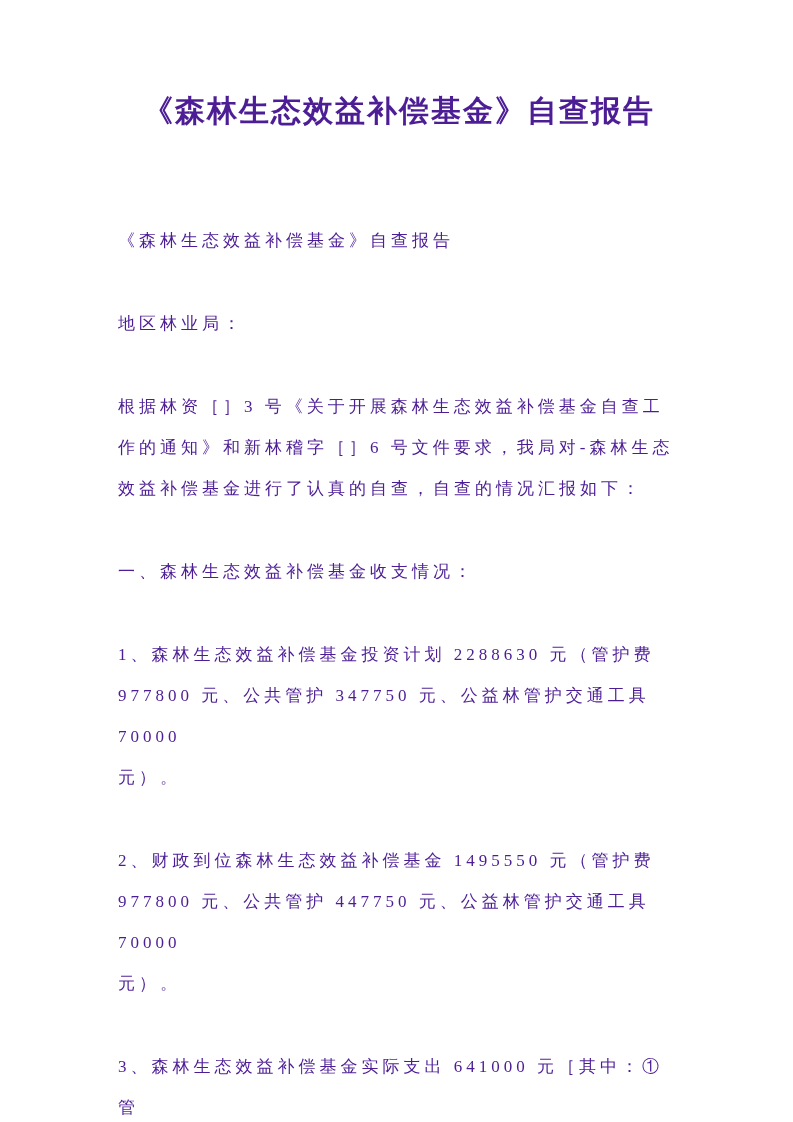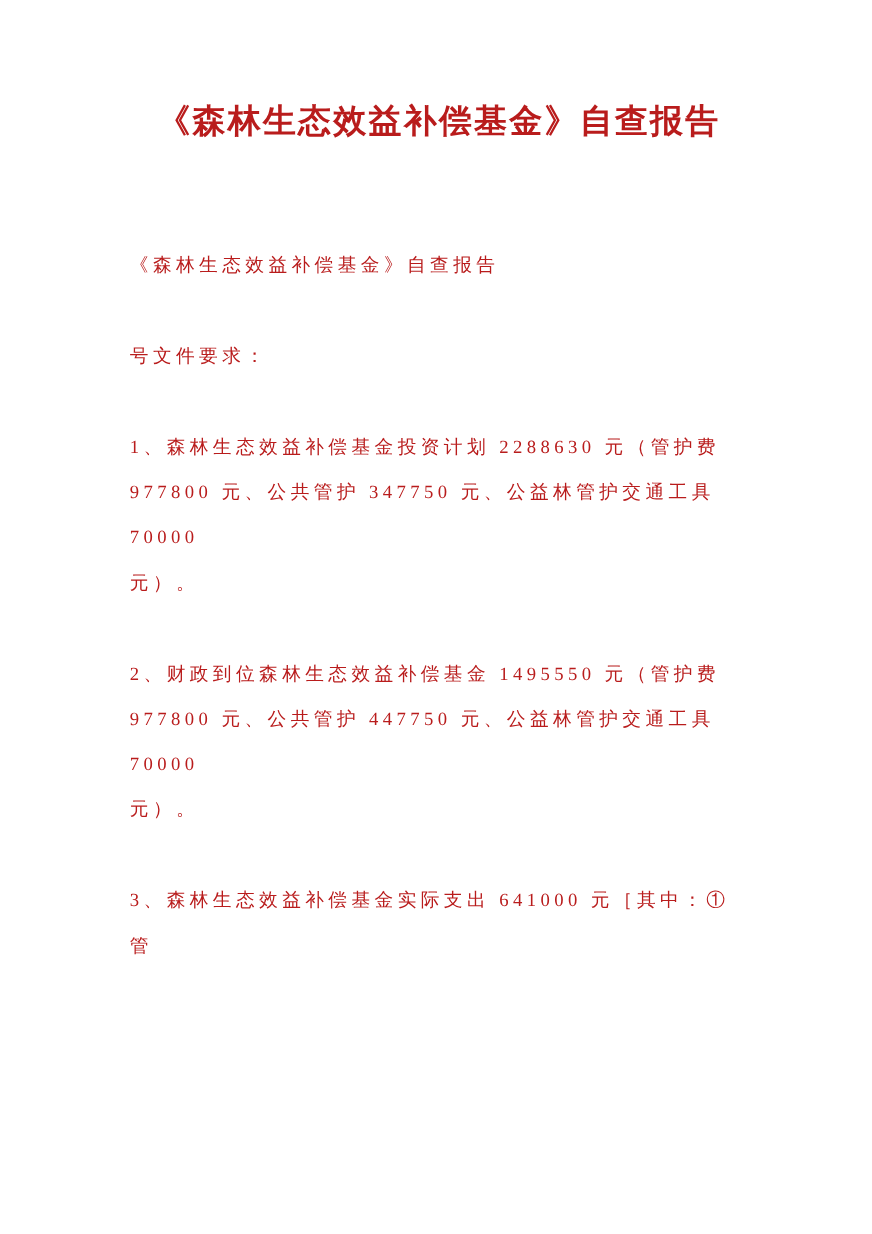--- a/index.html
+++ b/index.html
@@ -8,21 +8,21 @@
     background: #ffffff;
   }
   .page {
     position: relative;
     width: 793px;
     height: 1122px;
     background: #ffffff;
     overflow: hidden;
     box-sizing: border-box;
     padding-top: 88px;
-    color: #b91c1c;
+    color: #4c1d95;
     font-family: "Liberation Serif", "DejaVu Serif", serif;
   }
   .content {
     margin-left: 118px;
     width: 562px;
   }
   .doc-title {
     margin: 0;
     text-align: center;
     font-size: 30px;
@@ -46,23 +46,27 @@
 </head>
 <body>
 
 <div class="page">
   <div class="content">
 
     <h1 class="doc-title">《森林生态效益补偿基金》自查报告</h1>
 
     <p class="body-text subtitle">《森林生态效益补偿基金》自查报告</p>
 
-    <p class="body-text">号文件要求：</p>
+    <p class="body-text">地区林业局：</p>
 
+    <p class="body-text">根据林资［］3 号《关于开展森林生态效益补偿基金自查工
+作的通知》和新林稽字［］6 号文件要求，我局对-森林生态
+效益补偿基金进行了认真的自查，自查的情况汇报如下：</p>
 
+    <p class="body-text">一、森林生态效益补偿基金收支情况：</p>
 
     <p class="body-text">1、森林生态效益补偿基金投资计划 2288630 元（管护费
 977800 元、公共管护 347750 元、公益林管护交通工具 70000
 元）。</p>
 
     <p class="body-text">2、财政到位森林生态效益补偿基金 1495550 元（管护费
 977800 元、公共管护 447750 元、公益林管护交通工具 70000
 元）。</p>
 
     <p class="body-text">3、森林生态效益补偿基金实际支出 641000 元［其中：①管</p>

